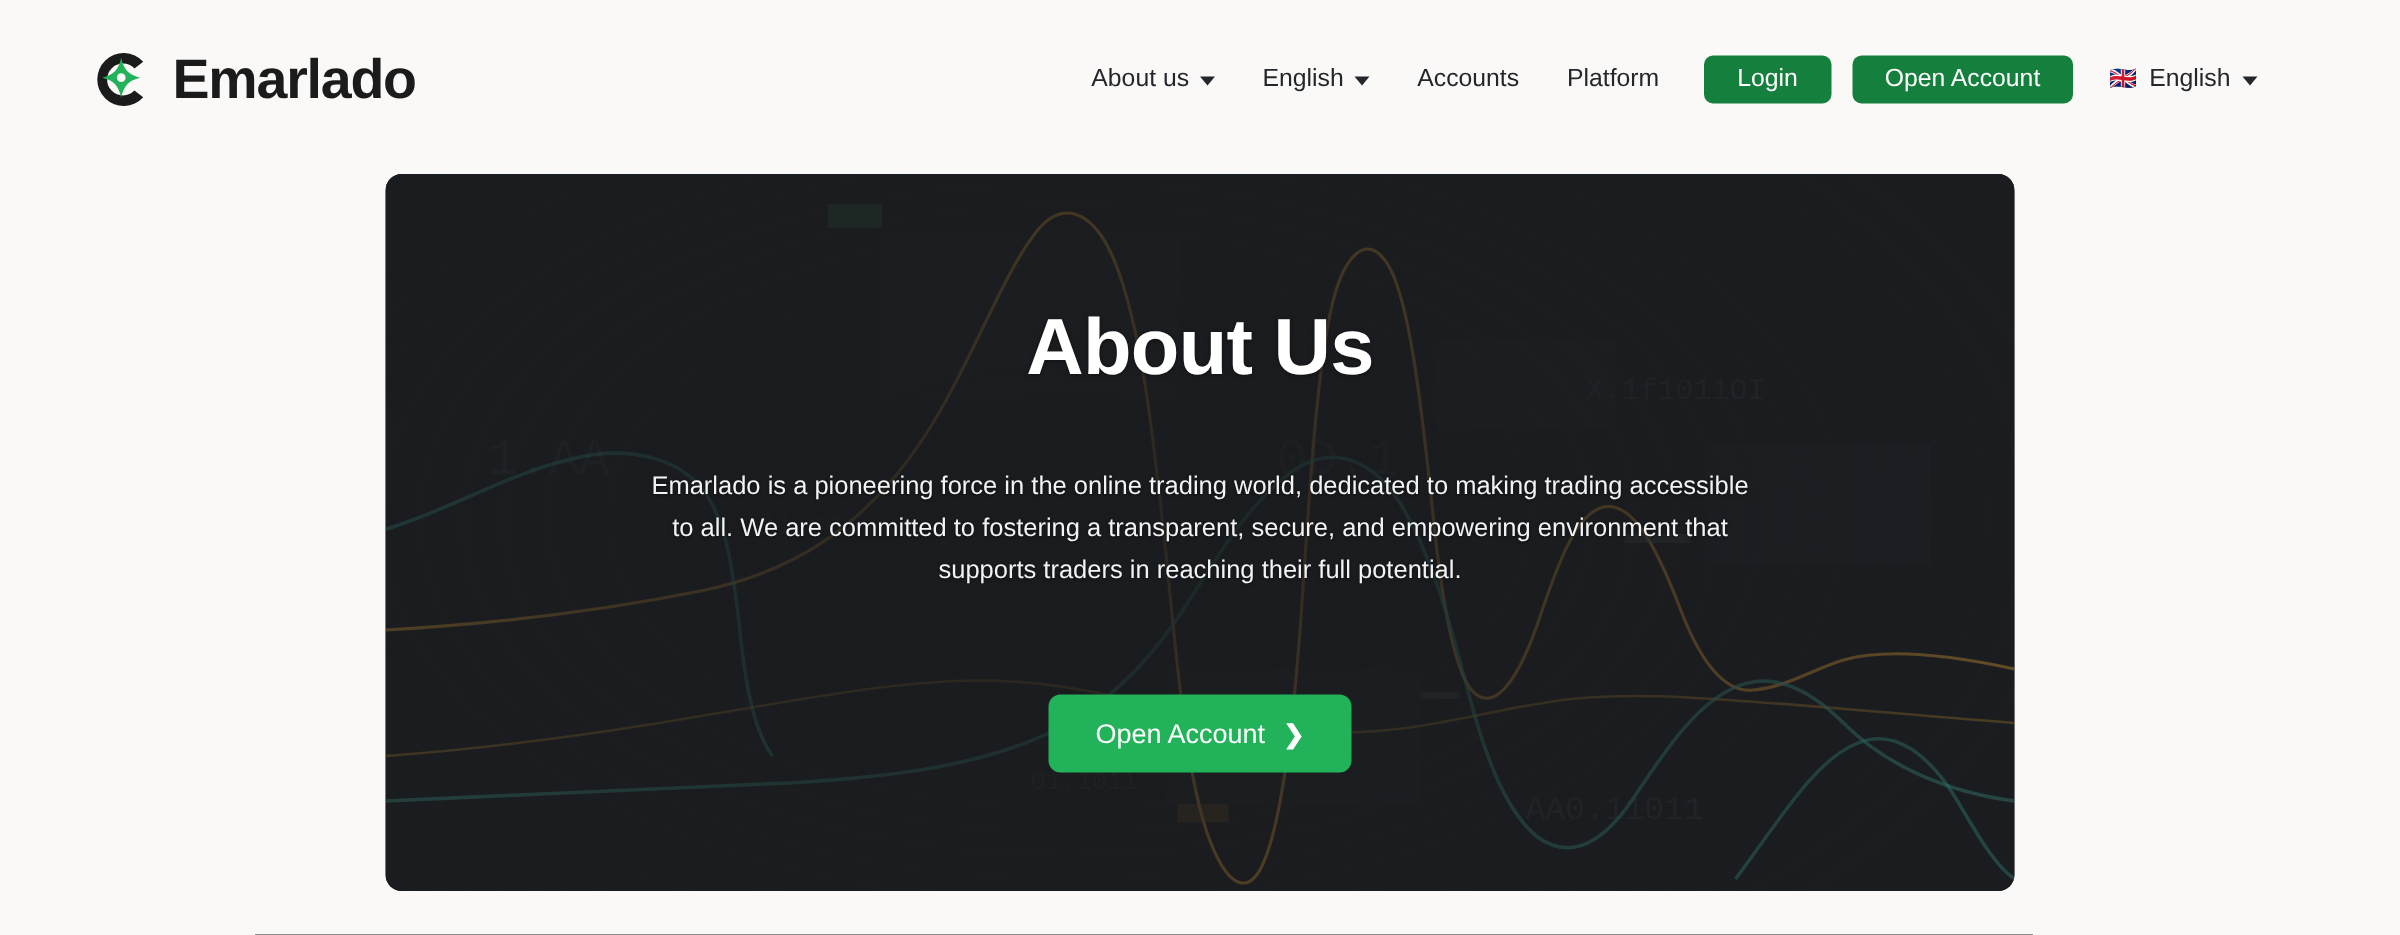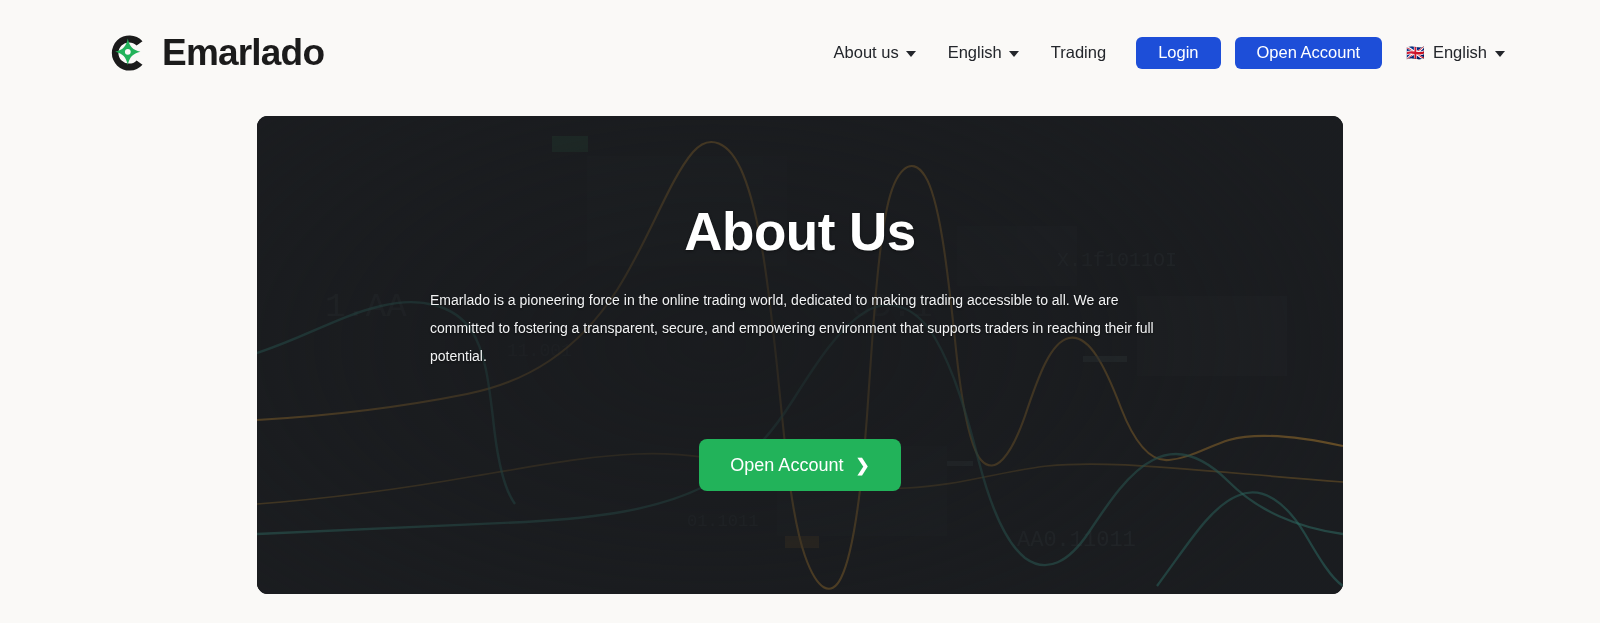--- a/index.html
+++ b/index.html
@@ -15,21 +15,21 @@
     font-family: "Liberation Sans", sans-serif;
     -webkit-font-smoothing: antialiased;
   }
 
   
   .site-header {
     width: 1600px;
     height: 105px;
     display: flex;
     align-items: center;
-    padding: 0 95px 0 104px;
+    padding: 0 95px 0 57px;
     background: #faf9f7;
   }
 
   .brand {
     display: flex;
     align-items: center;
     gap: 10px;
     cursor: pointer;
   }
   .brand-mark {
@@ -69,21 +69,21 @@
     width: 0;
     height: 0;
     border-left: 5px solid transparent;
     border-right: 5px solid transparent;
     border-top: 6px solid #23262b;
     display: inline-block;
     margin-top: 2px;
   }
 
   .btn-green {
-    background: #1d4ed8;
+    background: #15803d;
     color: #ffffff;
     font-size: 16.5px;
     border: none;
     border-radius: 6px;
     height: 32px;
     padding: 0 22px;
     display: flex;
     align-items: center;
     justify-content: center;
     cursor: pointer;
@@ -152,23 +152,24 @@
     margin-top: 89px;
     font-size: 53px;
     font-weight: bold;
     color: #ffffff;
     letter-spacing: -0.5px;
     line-height: 1;
     text-shadow: 0 1px 3px rgba(0,0,0,0.45);
   }
 
   .hero-text {
-    margin-top: 28px;
+    margin-top: 52px;
     width: 740px;
-    font-size: 14px;
+    text-align: center;
+    font-size: 17px;
     line-height: 28px;
     color: #f2f3f4;
     text-shadow: 0 1px 2px rgba(0,0,0,0.5);
   }
 
   .hero-cta {
     margin-top: 69px;
     display: flex;
     align-items: center;
     gap: 12px;
@@ -204,23 +205,26 @@
       <span>About us</span>
       <i class="caret"></i>
     </div>
 
     <div class="nav-item">
       <span>English</span>
       <i class="caret"></i>
     </div>
 
     <div class="nav-item">
-      <span>Trading</span>
-    </div>
-
+      <span>Accounts</span>
+    </div>
+
+    <div class="nav-item">
+      <span>Platform</span>
+    </div>
 
 
 
     <button class="btn-green btn-login">Login</button>
 
     <button class="btn-green btn-open-account-nav">Open Account</button>
 
     <div class="lang-switch">
       <span class="flag-icon">🇬🇧</span>
       <span>English</span>

